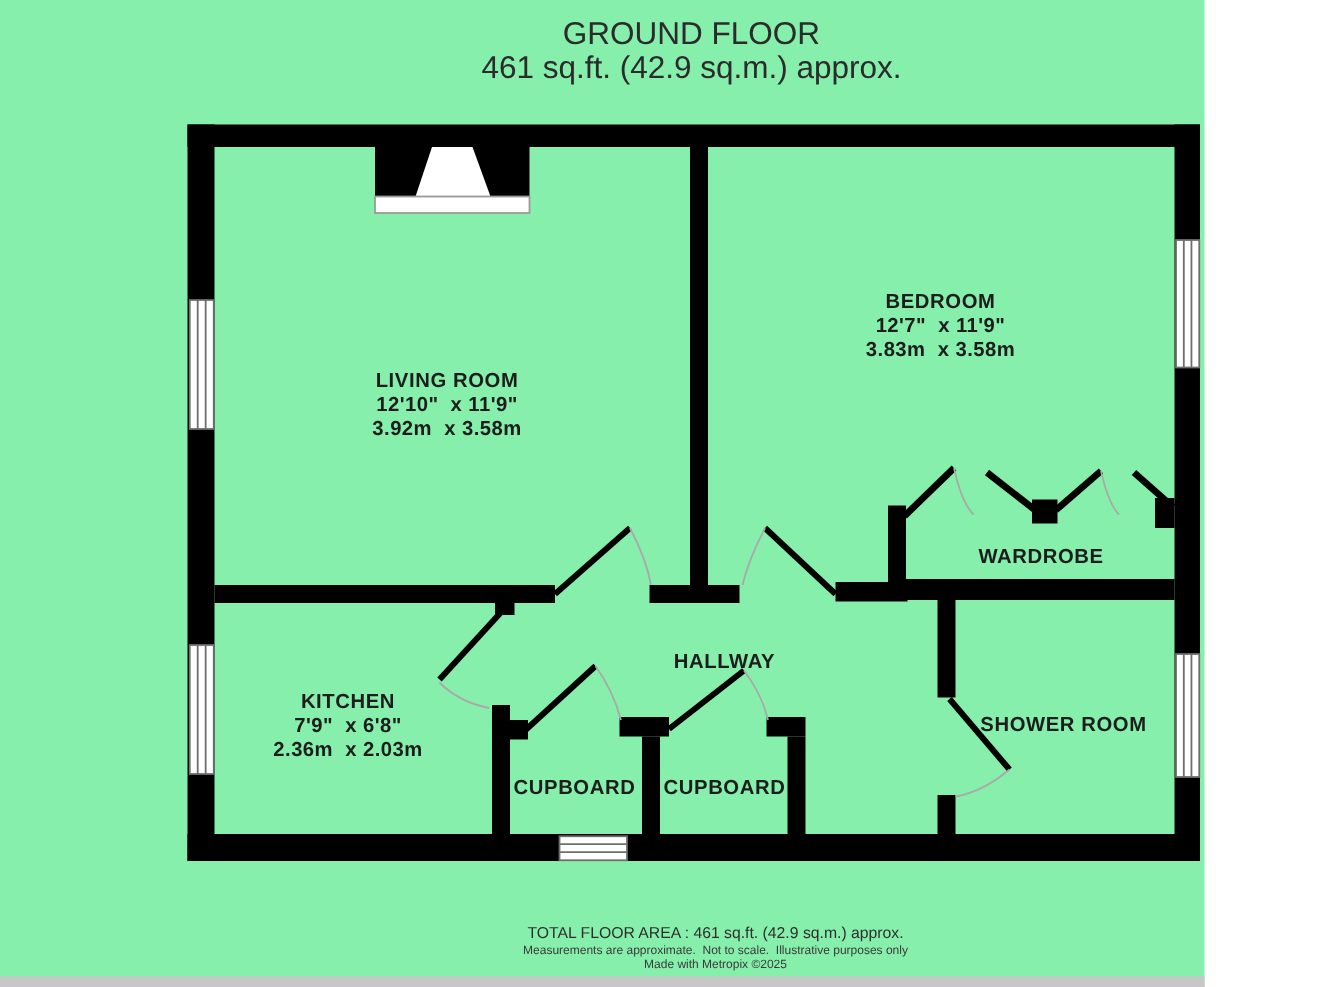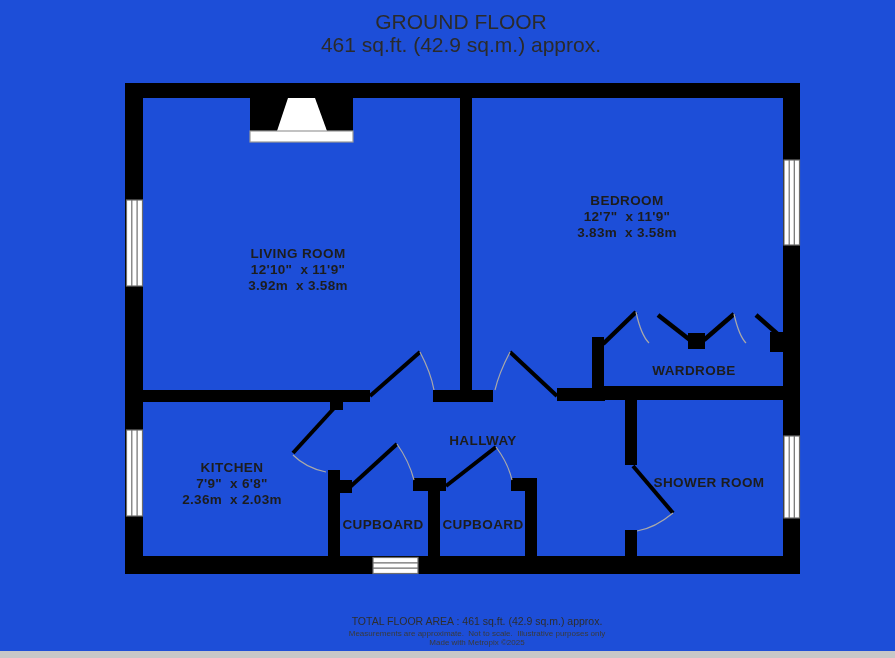--- a/index.html
+++ b/index.html
@@ -1,16 +1,16 @@
 <!DOCTYPE html>
 <html><head>
 <meta charset="utf-8">
 <style>
   html,body{margin:0;padding:0;background:#ffffff;}
-  .page{position:relative;width:895px;height:658px;background:#1d4ed8;overflow:hidden;
+  .page{position:relative;width:803px;height:658px;background:#86efac;overflow:hidden;
         font-family:"Liberation Sans", sans-serif;}
   svg{position:absolute;left:0;top:0;}
   svg text{white-space:pre;fill:#1d1d1d;}
   .title-line{font-size:21px;font-weight:400;fill:#2b2b2b;}
   .room-name{font-size:13.5px;font-weight:700;letter-spacing:.4px;}
   .room-dim{font-size:13.5px;font-weight:700;letter-spacing:.3px;}
   .footer-main{font-size:10.5px;font-weight:400;fill:#2e2e2e;}
   .footer-small{font-size:8px;font-weight:400;fill:#3a3a3a;}
   .wall{fill:#000000;}
   .leaf{stroke:#000000;stroke-width:4;fill:none;}

